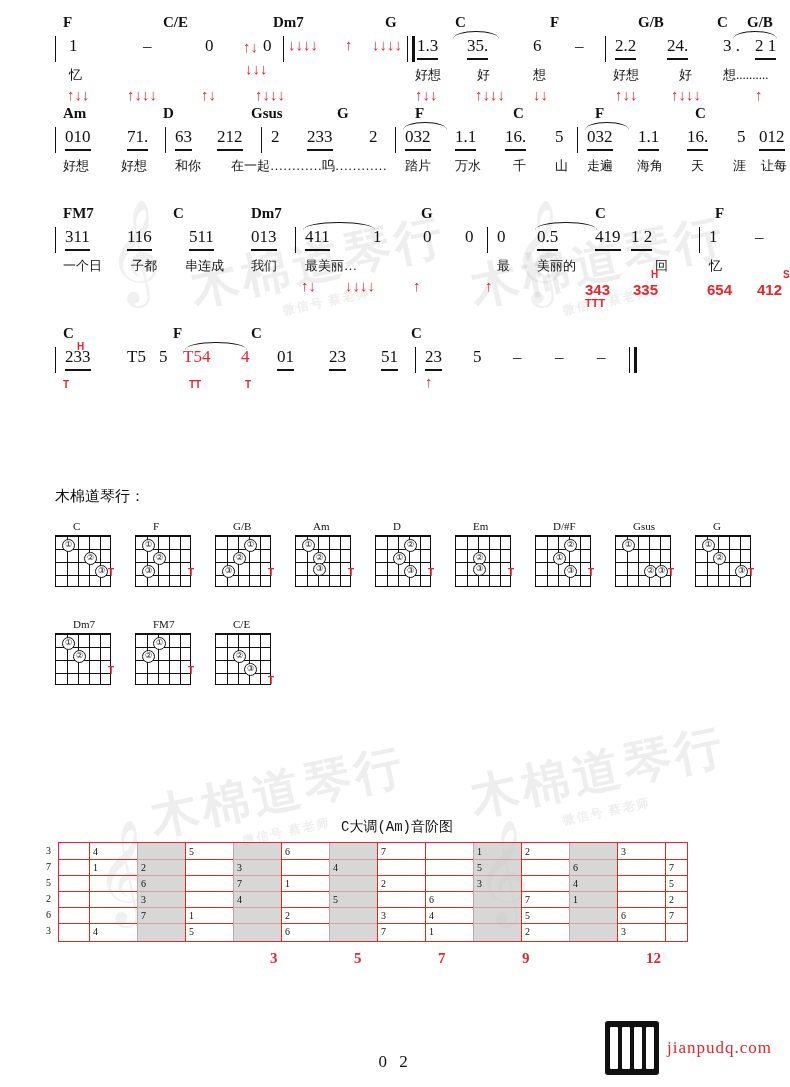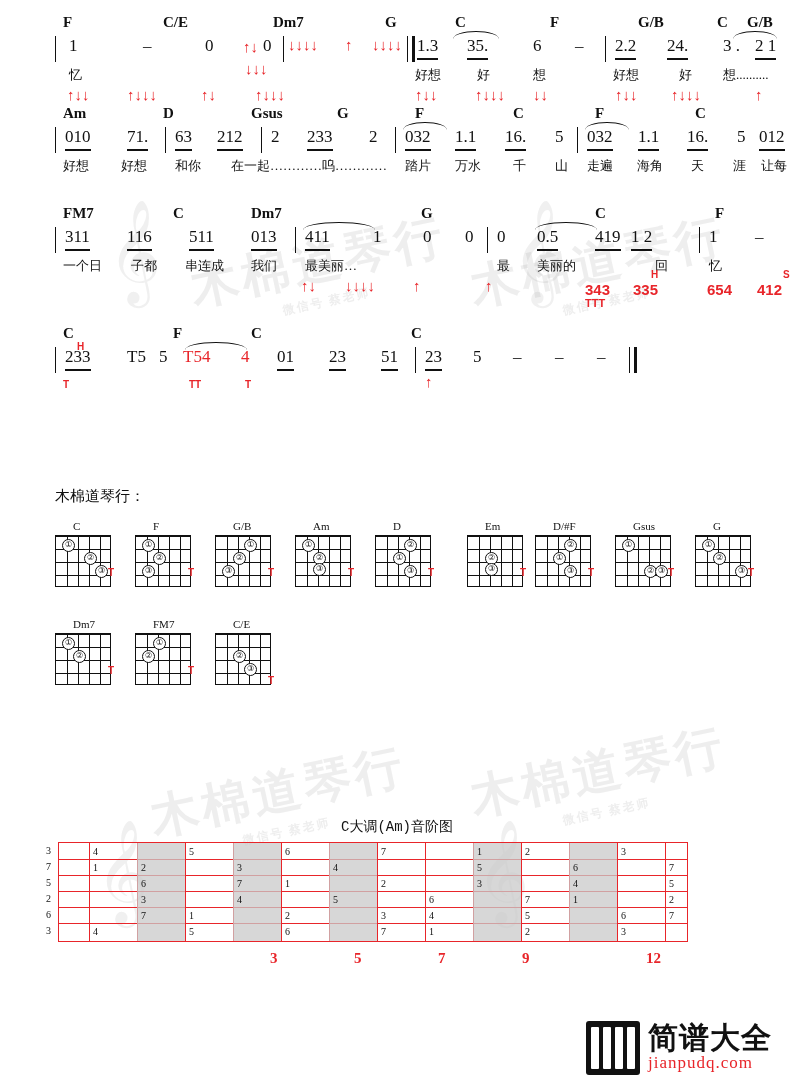--- a/index.html
+++ b/index.html
@@ -376,21 +376,21 @@
           <span class="v" style="left:44px"></span>
         <span class="h" style="top:12px"></span>
           <span class="h" style="top:25px"></span>
           <span class="h" style="top:38px"></span>
         <span class="dot" style="left:28px;top:2px">②</span>
         <span class="dot" style="left:17px;top:15px">①</span>
         <span class="dot" style="left:28px;top:28px">③</span>
         <span class="tmark" style="left:52px;top:30px">T</span>
       </div>
     </div>
-    <div class="dgwrap" style="left:412px;top:0px">
+    <div class="dgwrap" style="left:400px;top:0px">
       <div class="dgname">Em</div>
       <div class="dg">
         <span class="v" style="left:11px"></span>
           <span class="v" style="left:22px"></span>
           <span class="v" style="left:33px"></span>
           <span class="v" style="left:44px"></span>
         <span class="h" style="top:12px"></span>
           <span class="h" style="top:25px"></span>
           <span class="h" style="top:38px"></span>
         <span class="dot" style="left:17px;top:15px">②</span>
@@ -571,26 +571,26 @@
   <span class="strnum" style="left:46px;top:893px">2</span>
   <span class="strnum" style="left:46px;top:909px">6</span>
   <span class="strnum" style="left:46px;top:925px">3</span>
 
   <span class="fretnum" style="left:270px;top:950px">3</span>
   <span class="fretnum" style="left:354px;top:950px">5</span>
   <span class="fretnum" style="left:438px;top:950px">7</span>
   <span class="fretnum" style="left:522px;top:950px">9</span>
   <span class="fretnum" style="left:646px;top:950px">12</span>
 
+  <div class="pagenum">0 2</div>
   <div class="logo">
     <div class="piano">
       <span class="k" style="left:5px"></span>
       <span class="k" style="left:17px"></span>
       <span class="k" style="left:29px"></span>
       <span class="k" style="left:41px"></span>
     </div>
     <div class="logotext">
-      <div class="cn">简谱大全</div>
       <div class="en">jianpudq.com</div>
     </div>
   </div>
 
 </div>
 
 </body></html>

